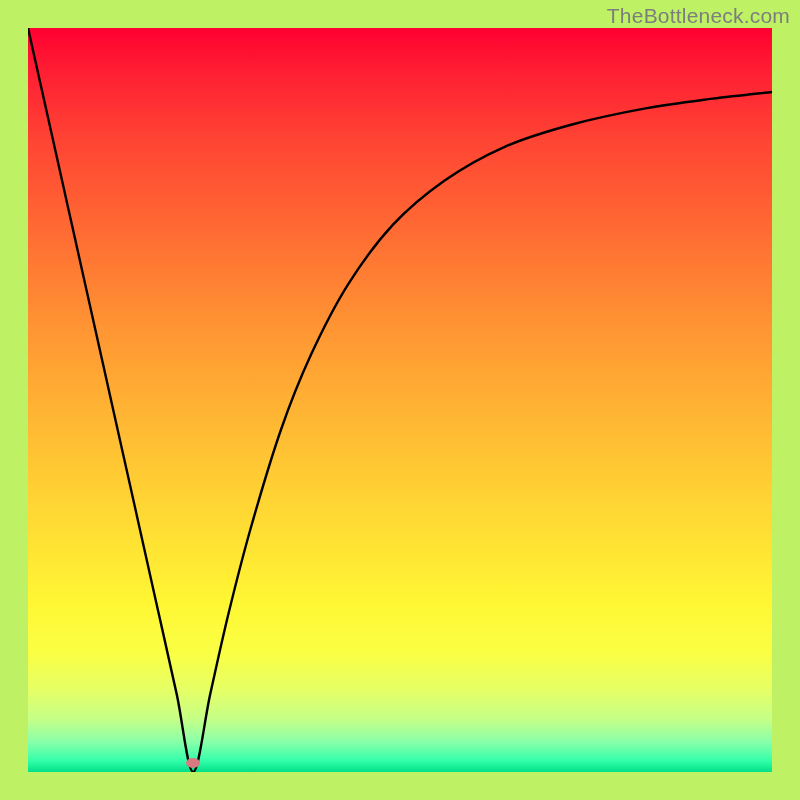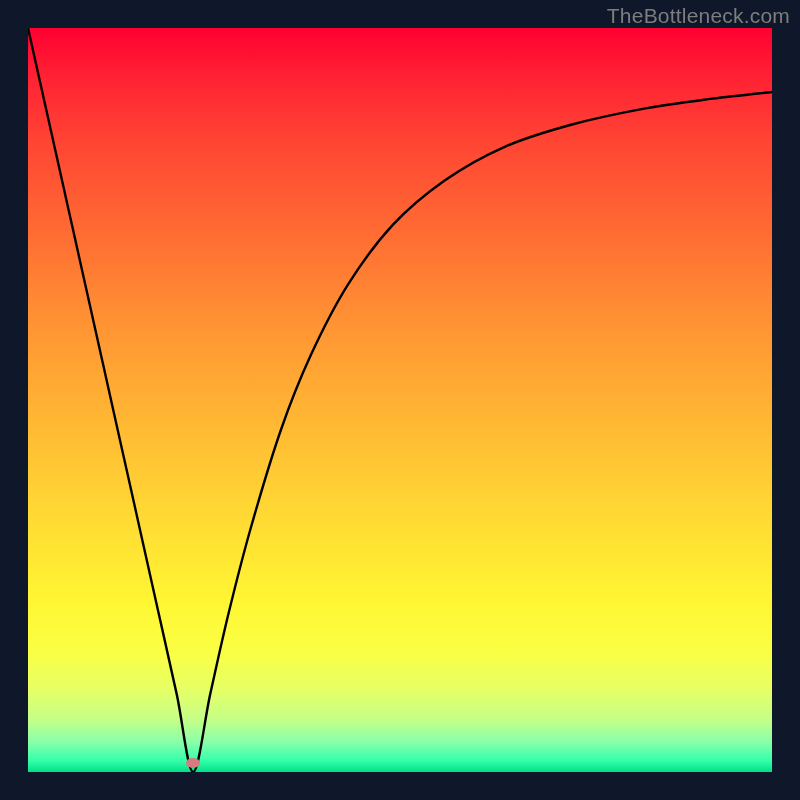--- a/index.html
+++ b/index.html
@@ -8,21 +8,21 @@
     width: 800px;
     height: 800px;
     overflow: hidden;
     background: #000;
     font-family: Arial, Helvetica, sans-serif;
   }
   .frame {
     position: relative;
     width: 800px;
     height: 800px;
-    background: #0f172a;
+    background: #bef264;
   }
   .plot-area {
     position: absolute;
     left: 28px;
     top: 28px;
     width: 744px;
     height: 744px;
     overflow: hidden;
   }
   .gradient {

